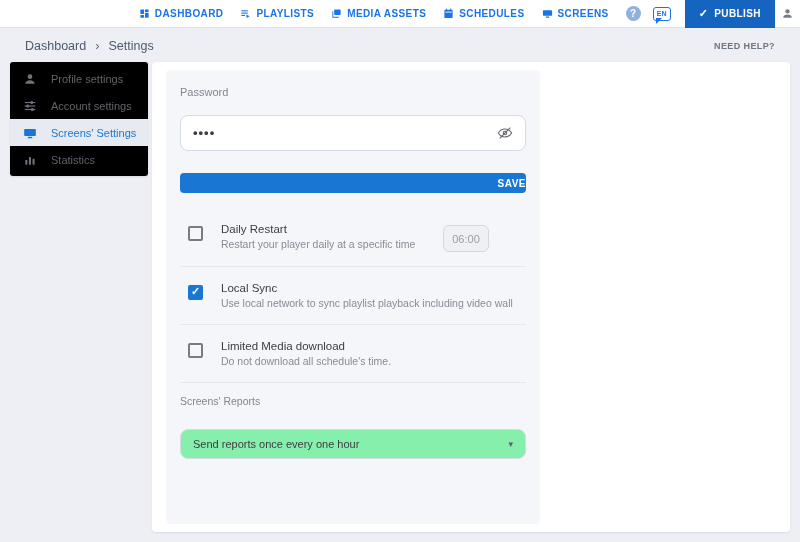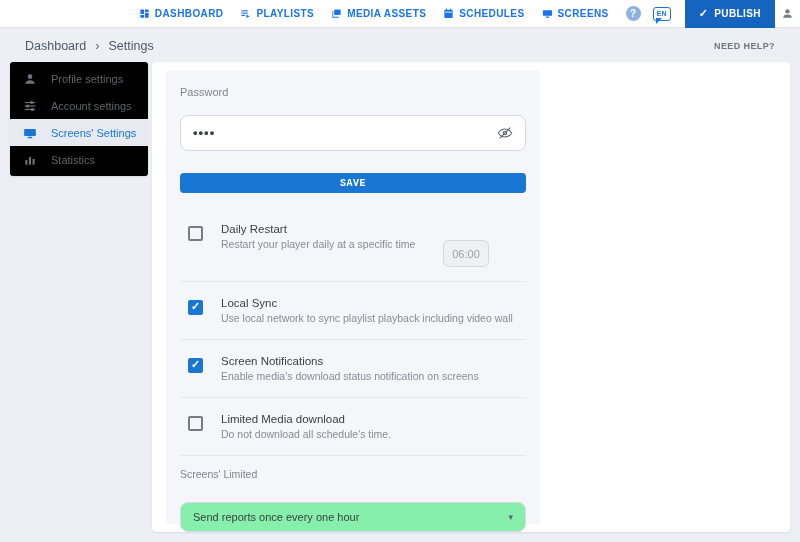--- a/index.html
+++ b/index.html
@@ -53,34 +53,34 @@
               border-radius:4px; padding:0 14px; }
 
   .field-label { font-size:11px; color:#80868f; padding-top:16px; }
   .pw-input { margin-top:17px; height:36px; background:#ffffff; border:1px solid #d6dae2; border-radius:8px;
               display:flex; align-items:center; justify-content:space-between; padding:0 12px; cursor:text; }
   .pw-dots { font-size:13px; font-weight:bold; letter-spacing:1px; color:#3c4043; line-height:36px; }
   .eye-ic { width:16px; height:16px; cursor:pointer; }
   .eye-ic svg { width:16px; height:16px; stroke:#5f6368; fill:none; stroke-width:1.6; }
 
   .save-btn { margin-top:22px; width:100%; height:20px; background:#1976d2; color:#ffffff; border:none;
-              border-radius:4px; font-family:Liberation Mono, monospace; font-size:10px; font-weight:bold; letter-spacing:.5px;
-              cursor:pointer; }
+              border-radius:4px; font-family:Liberation Sans, sans-serif; font-size:10px; font-weight:bold; letter-spacing:.5px;
+              cursor:pointer;text-align:right; }
 
   .toggle-row { display:flex; align-items:flex-start; padding:15px 0 14px 8px; border-top:1px solid #e4e7ee; }
   .toggle-row.first { margin-top:15px; }
   .checkbox { width:15px; height:15px; border:2px solid #767b84; border-radius:2px; flex:none;
               margin-top:3px; cursor:pointer; background:#f5f6fa; position:relative; }
   .checkbox.checked { background:#1976d2; border-color:#1976d2; }
   .checkbox.checked:after { content:"✓"; position:absolute; left:1px; top:-2px; color:#ffffff;
               font-size:11px; font-weight:bold; }
   .toggle-text { margin-left:18px; width:220px; }
   .toggle-title { font-size:11.5px; color:#3c4043; }
   .toggle-desc { font-size:10.5px; color:#868c96; margin-top:3px; line-height:1.25; }
-  .time-input { margin-left:2px; margin-top:17px; width:46px; height:27px; background:#eef0f4;
+  .time-input { margin-left:2px; margin-top:2px; width:46px; height:27px; background:#eef0f4;
                 border:1px solid #d4d7de; border-radius:6px; color:#9aa0a6; font-size:11px;
                 display:flex; align-items:center; justify-content:center; }
 
   .reports-label { border-top:1px solid #e4e7ee; margin-top:0; padding-top:12px; font-size:10.5px; color:#80868f; }
   .dropdown { margin-top:22px; height:30px; background:#86efac; border:1px solid #d6dae2; border-radius:8px;
               display:flex; align-items:center; justify-content:space-between; padding:0 12px; cursor:pointer; }
   .dd-value { font-size:11px; color:#3c4043; }
   .dd-caret { font-size:9px; color:#5f6368; }
 </style>
 </head>
@@ -216,37 +216,30 @@
       </div>
 
       <div class="toggle-row">
         <div class="checkbox checked"></div>
         <div class="toggle-text" style="width:330px;">
           <div class="toggle-title">Local Sync</div>
           <div class="toggle-desc">Use local network to sync playlist playback including video wall</div>
         </div>
       </div>
 
-      <div class="toggle-row">
-        <div class="checkbox checked"></div>
-        <div class="toggle-text" style="width:330px;">
-          <div class="toggle-title">Screen Notifications</div>
-          <div class="toggle-desc">Enable media's download status notification on screens</div>
-        </div>
-      </div>
 
       <div class="toggle-row">
         <div class="checkbox"></div>
         <div class="toggle-text" style="width:330px;">
           <div class="toggle-title">Limited Media download</div>
           <div class="toggle-desc">Do not download all schedule's time.</div>
         </div>
       </div>
 
-      <div class="reports-label">Screens' Limited</div>
+      <div class="reports-label">Screens' Reports</div>
       <div class="dropdown">
         <span class="dd-value">Send reports once every one hour</span>
         <span class="dd-caret">▾</span>
       </div>
 
     </div>
   </div>
 </div>
 
 </body></html>

